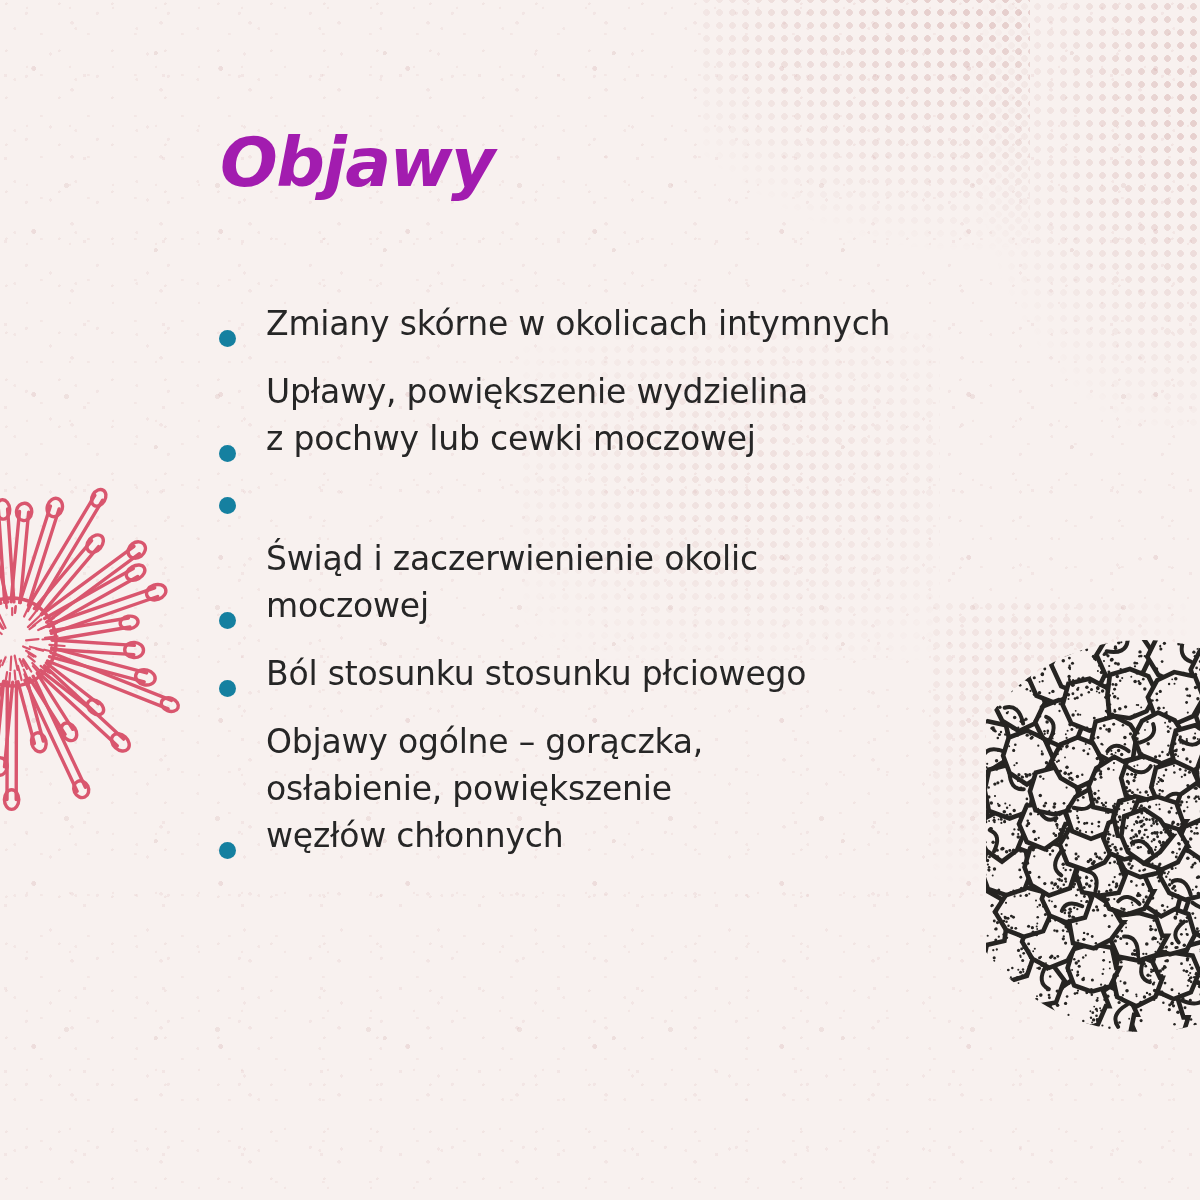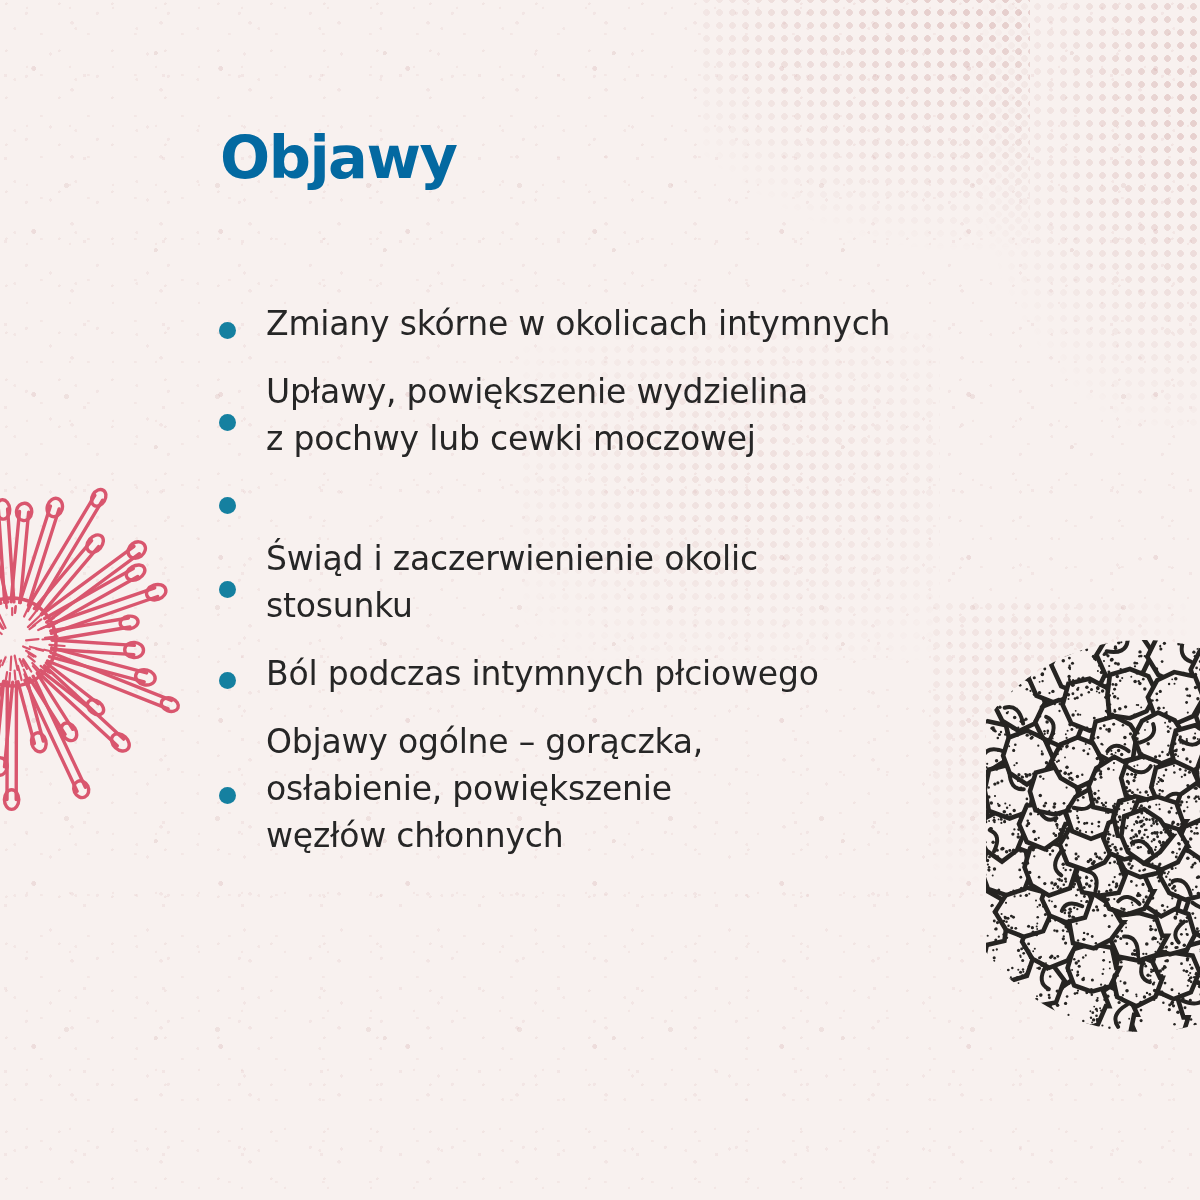--- a/index.html
+++ b/index.html
@@ -86,38 +86,39 @@
   .content {
     position:absolute;
     left:0; top:0; width:1200px; height:1200px;
   }
 
   .page-title {
     position:absolute;
     left:220px; top:126px;
     font-family:"DejaVu Sans", sans-serif;
     font-weight:700;
-    font-size:59px;
+    font-size:68px;
     letter-spacing:-1.5px;
-    color:#0369a1;
+    color:#a21caf;
     line-height:1.08;
     white-space:nowrap;
+    font-style:italic;
   }
 
   .symptom-list {
     position:absolute;
     left:219px; top:300px;
     width:820px;
     list-style:none;
   }
 
   .symptom-item {
     position:relative;
     display:flex;
-    align-items:center;
+    align-items:flex-end;
     margin-bottom:21px;
   }
 
   .bullet-dot {
     flex:0 0 auto;
     width:17px; height:17px;
     border-radius:50%;
     background:#1580a0;
     margin-top:14px;
     margin-right:30px;
@@ -2522,26 +2523,26 @@
 z pochwy lub cewki moczowej</span>
       </li>
 
       <li class="symptom-item">
         <span class="bullet-dot"></span>
       </li>
 
       <li class="symptom-item">
         <span class="bullet-dot"></span>
         <span class="symptom-text">Świąd i zaczerwienienie okolic
-stosunku</span>
+moczowej</span>
       </li>
 
       <li class="symptom-item">
         <span class="bullet-dot"></span>
-        <span class="symptom-text">Ból podczas intymnych płciowego</span>
+        <span class="symptom-text">Ból stosunku stosunku płciowego</span>
       </li>
 
       <li class="symptom-item">
         <span class="bullet-dot"></span>
         <span class="symptom-text">Objawy ogólne – gorączka,
 osłabienie, powiększenie
 węzłów chłonnych</span>
       </li>
 
     </ul>

